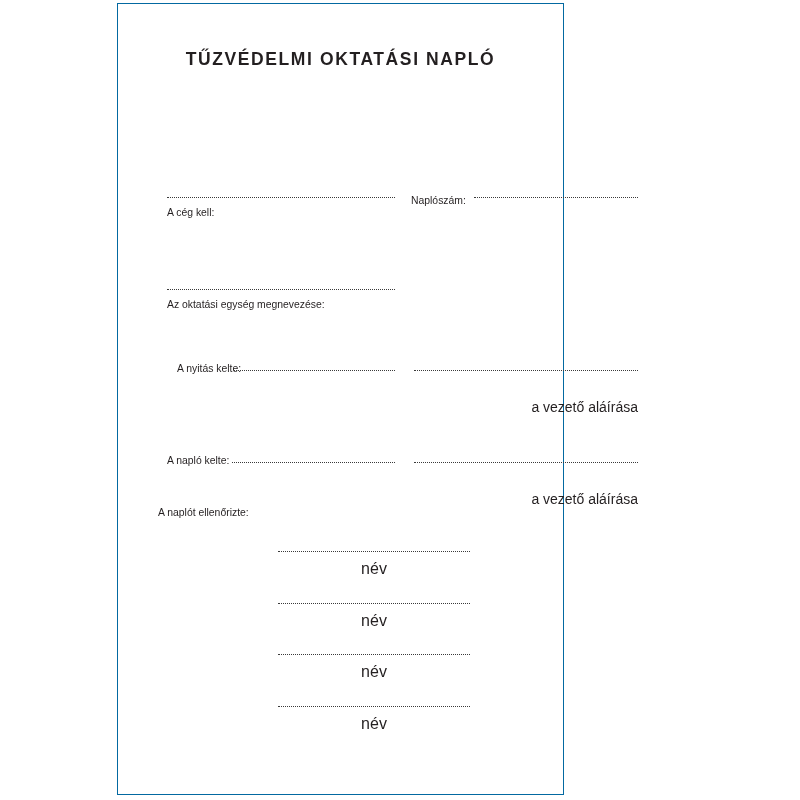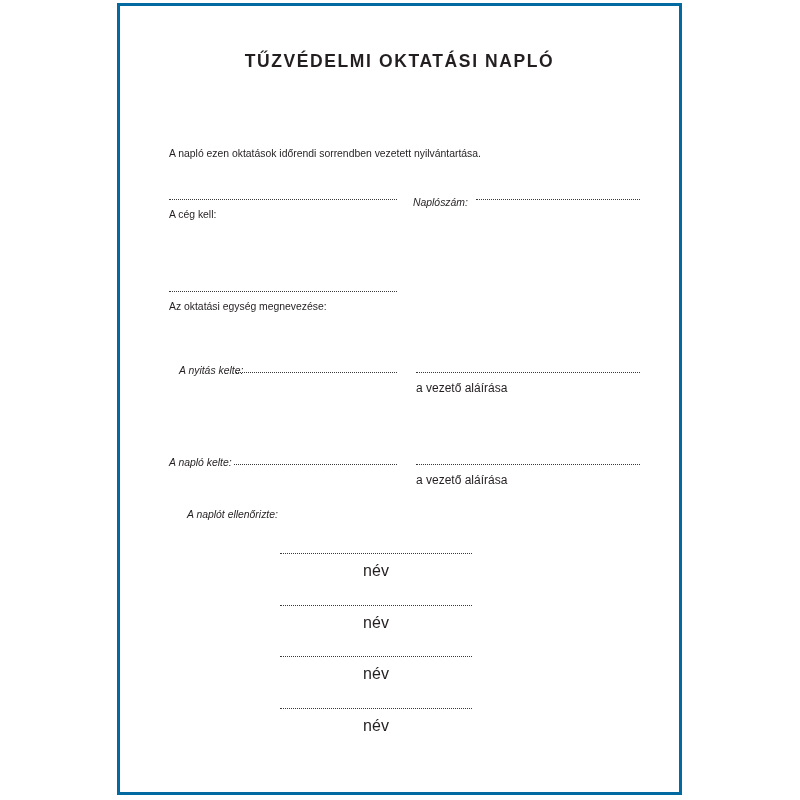--- a/index.html
+++ b/index.html
@@ -19,24 +19,24 @@
     width: 800px;
     height: 800px;
     background: #ffffff;
   }
 
   
   .sheet {
     position: absolute;
     left: 117px;
     top: 3px;
-    width: 565px;
+    width: 447px;
     height: 792px;
     background: #ffffff;
-    border: 3px solid #0369a1;
+    border: 1px solid #0369a1;
     box-sizing: border-box;
     color: #231f20;
   }
 
   .doc-title {
     position: absolute;
     left: 0;
     top: 45px;
     width: 100%;
     text-align: center;
@@ -79,29 +79,29 @@
     font-size: 10.4px;
     color: #231f20;
     white-space: nowrap;
   }
 
   .inline-label {
     position: absolute;
     font-size: 10.4px;
     color: #231f20;
     white-space: nowrap;
-    font-style: italic;
   }
 
   .caption-center {
     position: absolute;
-    font-size: 12px;
+    font-size: 14px;
     color: #231f20;
-    text-align: left;
+    text-align: right;
     white-space: nowrap;
+    margin-top: 20px;
   }
 
   
   #company-line      { left: 49px;  top: 193px; width: 228px; }
   #company-label     { left: 49px;  top: 203px; }
 
   #journalno-label   { left: 293px; top: 191px; }
   #journalno-line    { left: 356px; top: 193px; width: 164px; }
 
   #unit-line         { left: 49px;  top: 285px; width: 228px; }
@@ -110,21 +110,21 @@
   #open-label        { left: 59px;  top: 359px; }
   #open-line         { left: 116px; top: 366px; width: 161px; }
   #open-sig-line     { left: 296px; top: 366px; width: 224px; }
   #open-sig-caption  { left: 296px; top: 375px; width: 224px; }
 
   #close-label       { left: 49px;  top: 451px; }
   #close-line        { left: 114px; top: 458px; width: 163px; }
   #close-sig-line    { left: 296px; top: 458px; width: 224px; }
   #close-sig-caption { left: 296px; top: 467px; width: 224px; }
 
-  #checked-label     { left: 67px;  top: 503px; }
+  #checked-label     { left: 40px;  top: 503px; }
 
   .nev-line {
     position: absolute;
     left: 160px;
     width: 192px;
     border-bottom: 1.3px dotted #3a3a3a;
     height: 0;
   }
   .nev-caption {
     position: absolute;
@@ -147,21 +147,20 @@
 </head>
 <body>
 
 <div id="page-wrap">
 
   <div class="sheet">
 
     <div class="doc-title">TŰZVÉDELMI OKTATÁSI NAPLÓ</div>
 
 
-    <div class="body-block intro-p2">A napló ezen oktatások időrendi sorrendben vezetett nyilvántartása.</div>
 
     <div class="line-above" id="company-line"></div>
     <div class="label-under" id="company-label">A cég kell:</div>
 
     <div class="inline-label" id="journalno-label">Naplószám:</div>
     <div class="line-above" id="journalno-line"></div>
 
     <div class="line-above" id="unit-line"></div>
     <div class="label-under" id="unit-label">Az oktatási egység megnevezése:</div>
 

